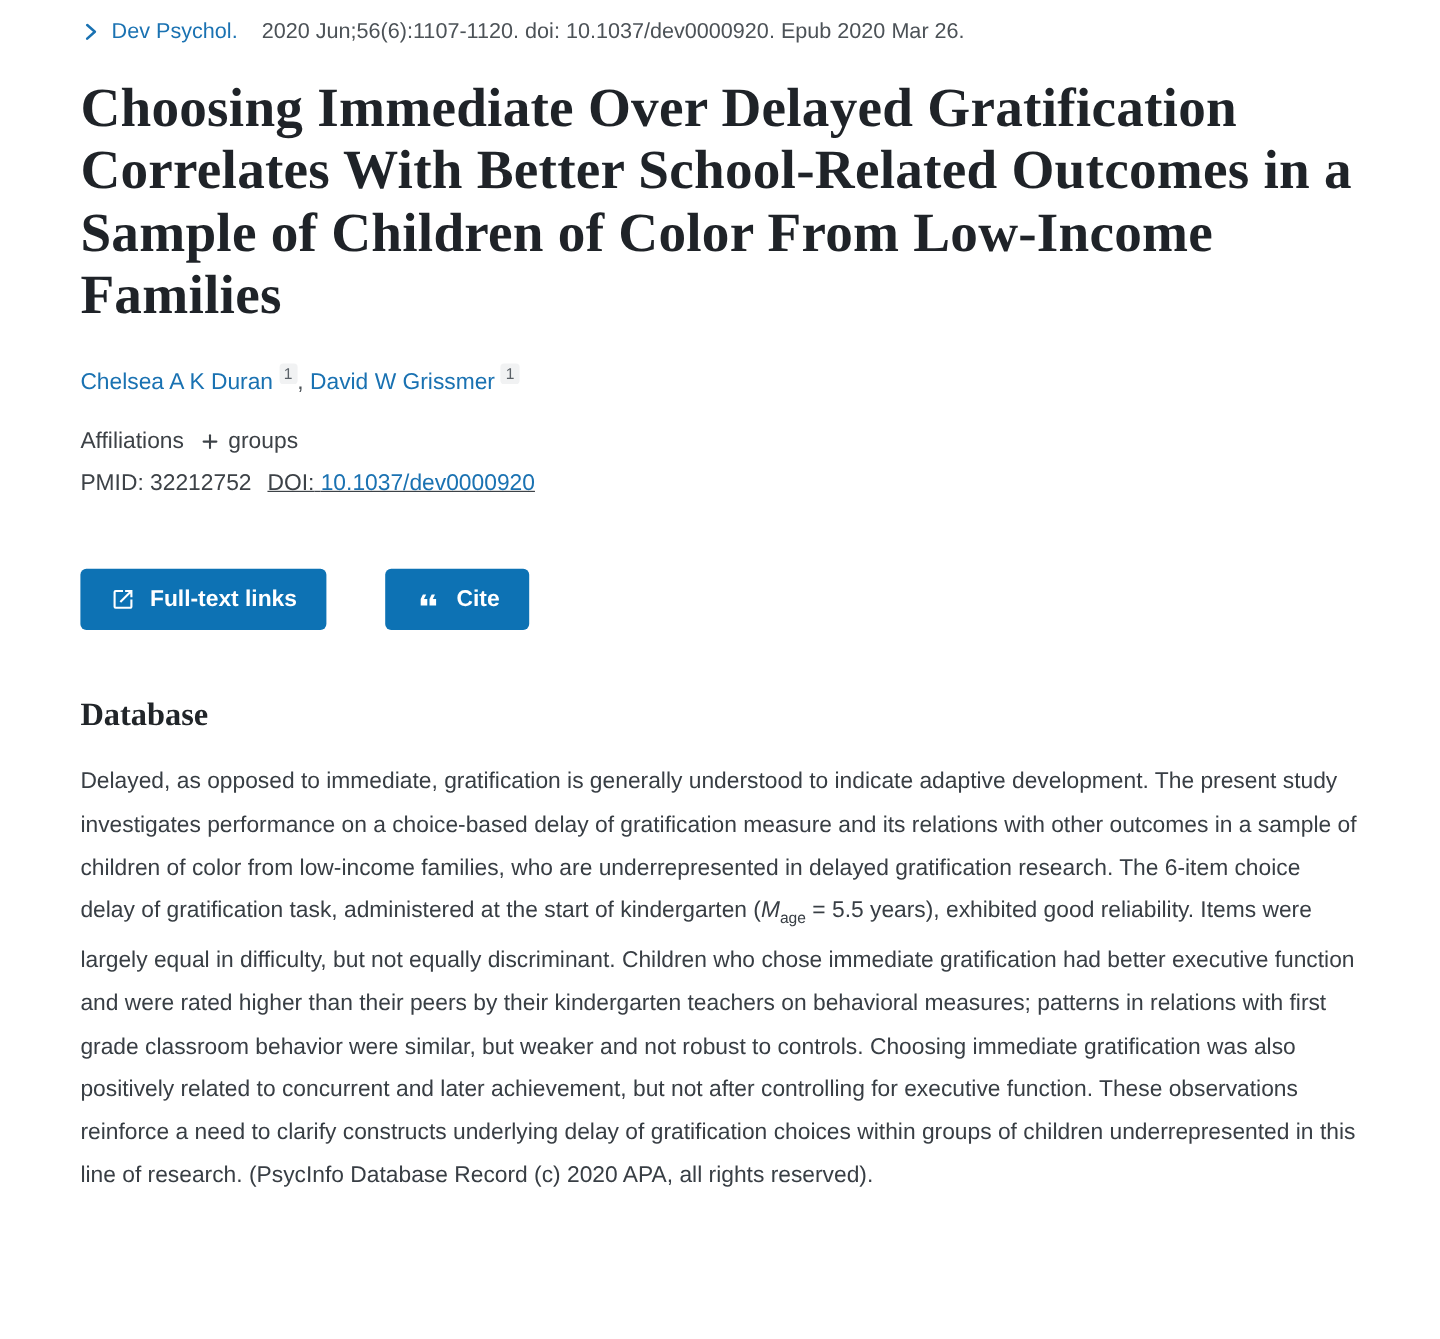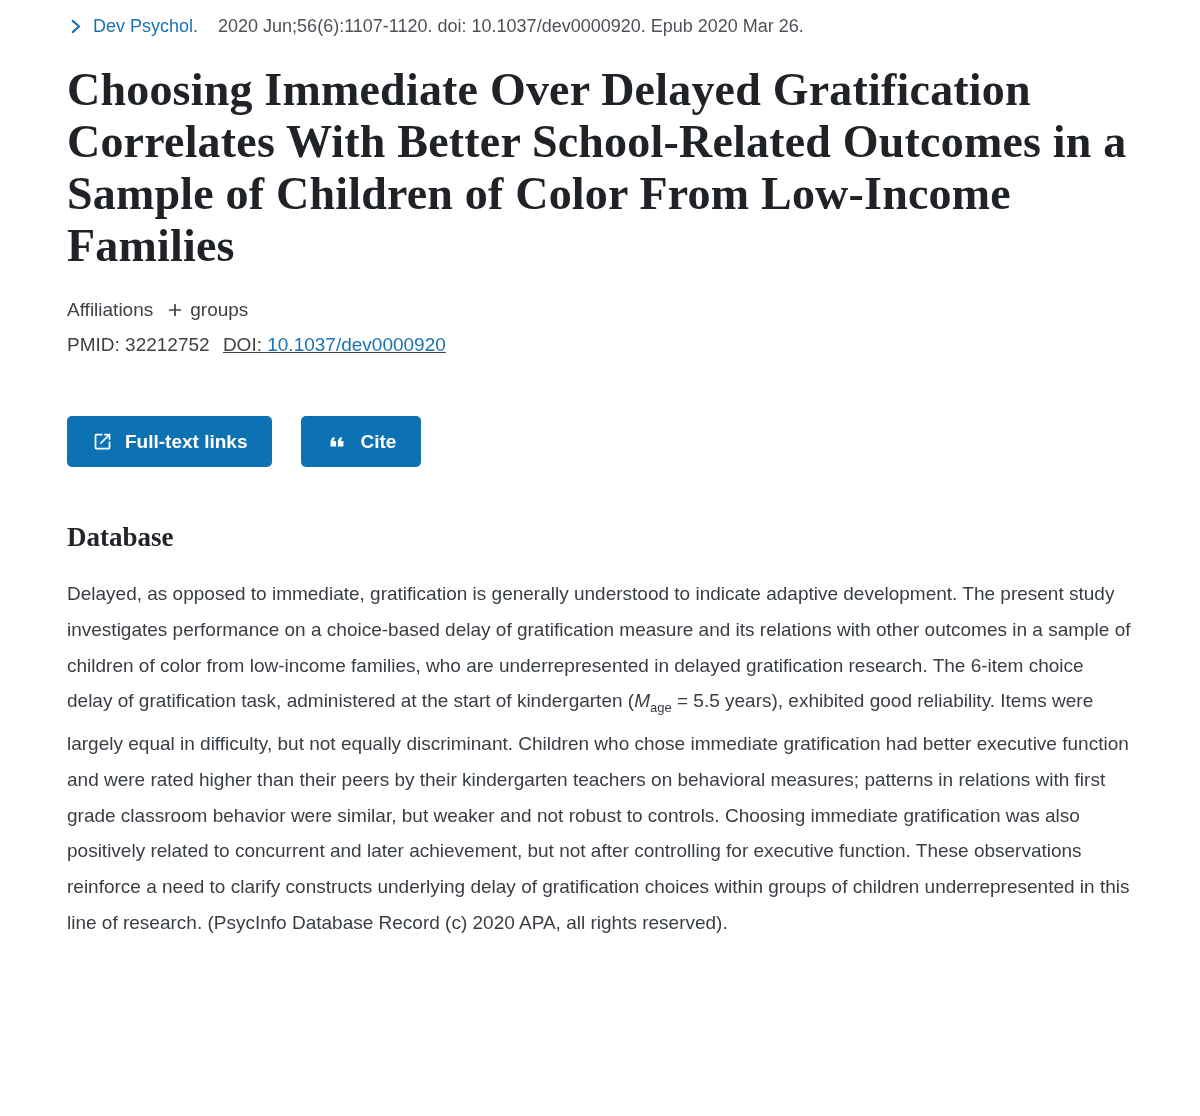--- a/index.html
+++ b/index.html
@@ -103,21 +103,21 @@
   .doi-link {
     color: #1a72b2;
     text-decoration: none;
     cursor: pointer;
   }
 
   
   .actions-row {
     margin-top: 60px;
     display: flex;
-    gap: 29px;
+    gap: 49px;
   }
   .action-btn {
     display: inline-flex;
     align-items: center;
     justify-content: center;
     gap: 12px;
     height: 51px;
     padding: 0 25px;
     background: #0d72b4;
     color: #ffffff;
@@ -158,20 +158,24 @@
       <svg width="17" height="17" viewBox="0 0 24 24" fill="none" stroke="#1a72b2" stroke-width="3" stroke-linecap="round" stroke-linejoin="round">
           <polyline points="8 4 17 12 8 20"></polyline>
         </svg>
     </span>
     <a class="journal-link">Dev Psychol.</a>
     <span class="citation-details">2020 Jun;56(6):1107-1120. doi: 10.1037/dev0000920. Epub 2020 Mar 26.</span>
   </div>
 
   <h1 class="article-title">Choosing Immediate Over Delayed Gratification Correlates With Better School-Related Outcomes in a Sample of Children of Color From Low-Income Families</h1>
 
+  <div class="authors-line">
+    <a class="author-link">Chelsea A K Duran</a><span class="aff-sup">1</span><span class="author-sep">,</span>
+    <a class="author-link">David W Grissmer</a><span class="aff-sup">1</span>
+  </div>
 
   <div class="affiliations-line">
     <span>Affiliations</span>
     <button class="expand-btn">
       <span style="display:inline-flex;">
         <svg width="16" height="16" viewBox="0 0 24 24" fill="none" stroke="#3d4247" stroke-width="2.6" stroke-linecap="round">
             <line x1="12" y1="4" x2="12" y2="20"></line>
             <line x1="4" y1="12" x2="20" y2="12"></line>
           </svg>
       </span>

